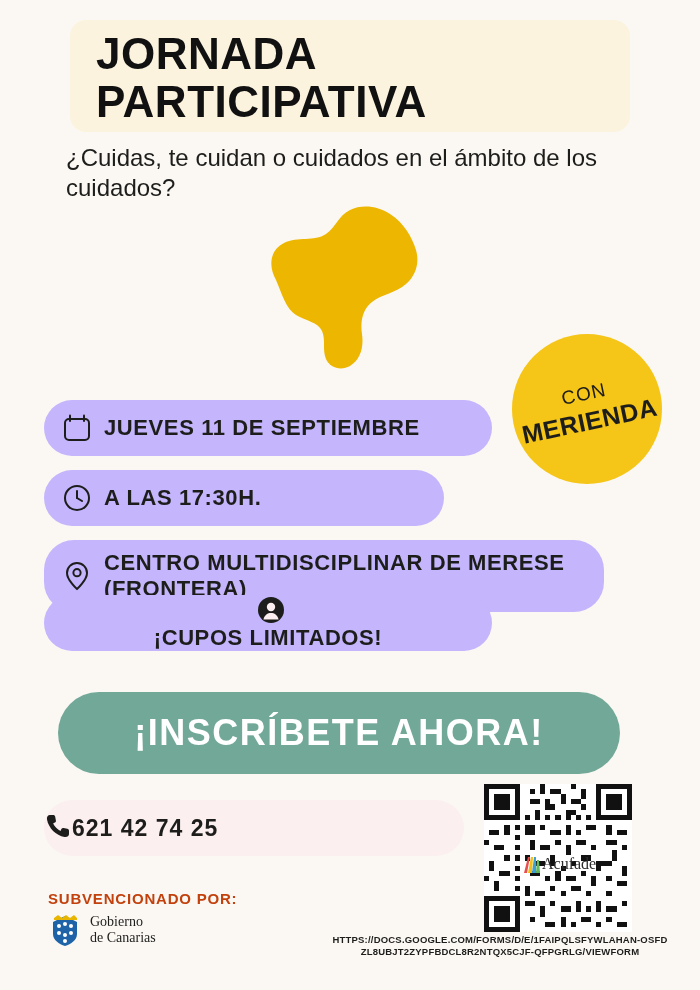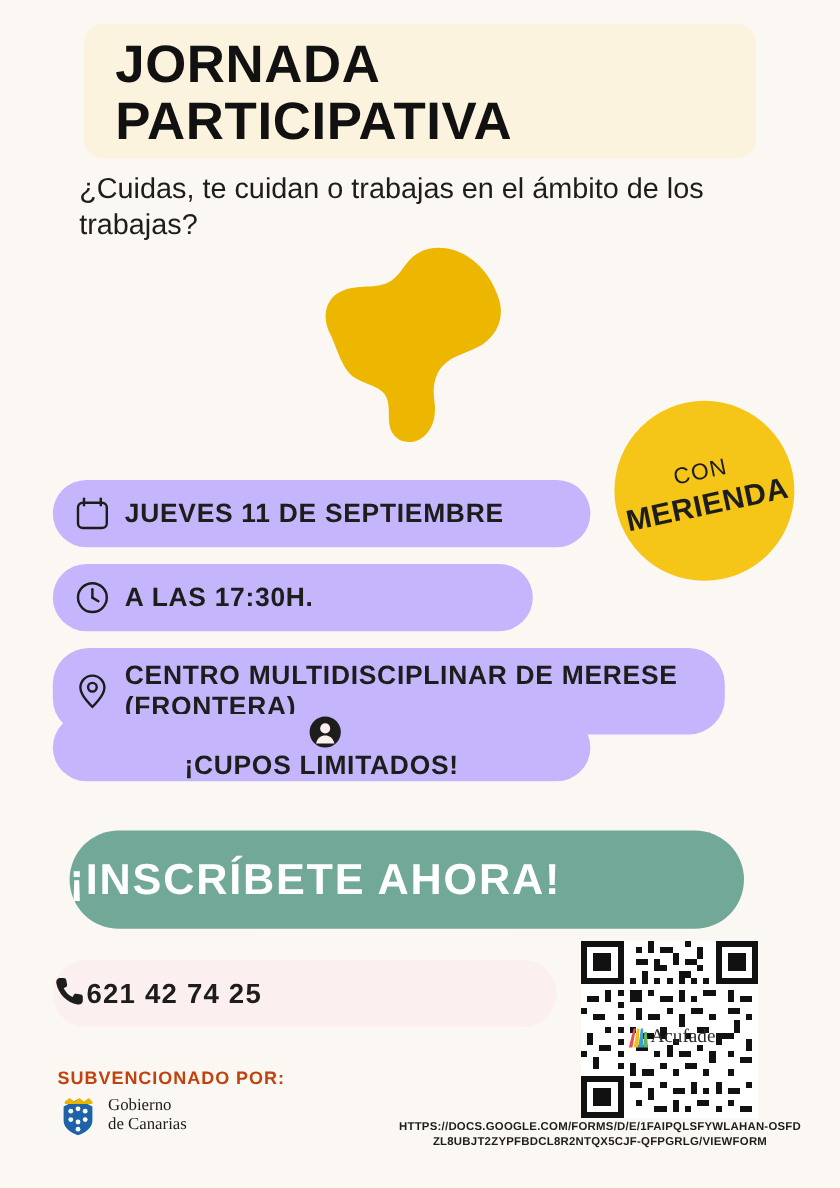--- a/index.html
+++ b/index.html
@@ -131,21 +131,21 @@
   .cta {
     position: absolute;
     left: 58px;
     top: 692px;
     width: 562px;
     height: 82px;
     background: #72a898;
     border-radius: 41px;
     display: flex;
     align-items: center;
-    justify-content: flex-start;
+    justify-content: center;
     cursor: pointer;
   }
   .cta-label {
     color: #ffffff;
     font-weight: bold;
     font-size: 36px;
     letter-spacing: 1.5px;
   }
 
   
@@ -230,21 +230,21 @@
 <body>
 
 <div class="poster">
 
   <div class="title-band"></div>
   <div class="title-text">
     <span>JORNADA</span>
     <span class="l2">PARTICIPATIVA</span>
   </div>
 
-  <div class="subtitle">¿Cuidas, te cuidan o trabajas en el ámbito de los trabajas?</div>
+  <div class="subtitle">¿Cuidas, te cuidan o cuidados en el ámbito de los cuidados?</div>
 
   <svg class="island" viewBox="0 0 250 185">
     <path d="M66,92 C58,78 60,62 74,55 C88,48 104,54 116,46 C126,39 128,28 140,22
              C152,16 168,18 180,26 C194,35 202,49 206,62 C210,76 205,88 196,96
              C186,105 172,106 162,114 C153,121 150,133 152,146
              C154,160 150,172 140,178 C131,183 120,180 116,171
              C112,162 116,152 112,143 C108,134 96,133 86,127
              C76,121 72,106 66,92 Z" fill="#edb600"></path>
   </svg>
 

